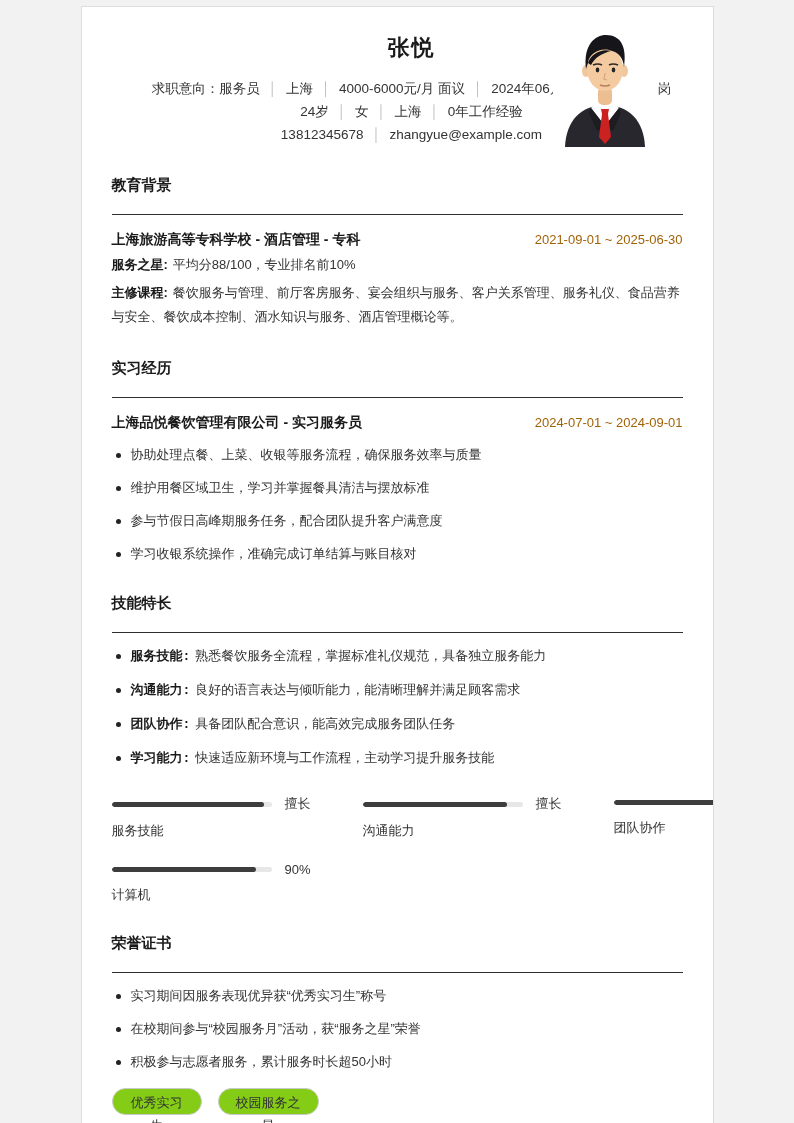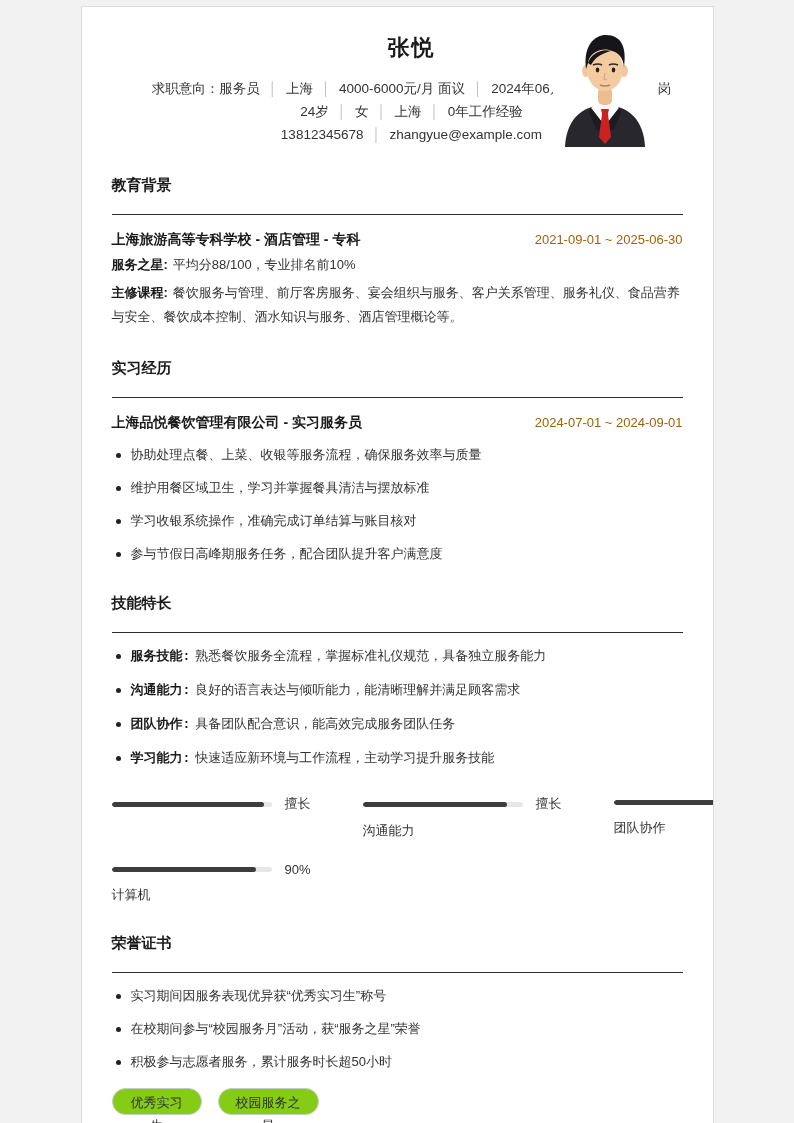--- a/index.html
+++ b/index.html
@@ -134,42 +134,43 @@
 
     <div class="section">
       <div class="section-title">实习经历</div>
       <div class="entry-row">
         <span class="entry-title">上海品悦餐饮管理有限公司 - 实习服务员</span>
         <span class="entry-date">2024-07-01 ~ 2024-09-01</span>
       </div>
       <ul class="bullets">
         <li>协助处理点餐、上菜、收银等服务流程，确保服务效率与质量</li>
         <li>维护用餐区域卫生，学习并掌握餐具清洁与摆放标准</li>
+        <li>参与节假日高峰期服务任务，配合团队提升客户满意度</li>
         <li>学习收银系统操作，准确完成订单结算与账目核对</li>
-        <li>参与节假日高峰期服务任务，配合团队提升客户满意度</li>
       </ul>
     </div>
 
     <div class="section">
       <div class="section-title">技能特长</div>
       <ul class="bullets">
         <li><b>服务技能:</b><span>熟悉餐饮服务全流程，掌握标准礼仪规范，具备独立服务能力</span></li>
         <li><b>沟通能力:</b><span>良好的语言表达与倾听能力，能清晰理解并满足顾客需求</span></li>
         <li><b>团队协作:</b><span>具备团队配合意识，能高效完成服务团队任务</span></li>
         <li><b>学习能力:</b><span>快速适应新环境与工作流程，主动学习提升服务技能</span></li>
       </ul>
 
       <div class="bars-grid">
         <div class="bar-item">
           <div class="bar-line">
             <div class="bar-track">
                 <div class="bar-fill" style="width: 95%;"></div>
               </div>
             <span class="bar-level">擅长</span>
           </div>
+          <div class="bar-name">服务技能</div>
         </div>
         <div class="bar-item">
           <div class="bar-line">
             <div class="bar-track">
                 <div class="bar-fill" style="width: 90%;"></div>
               </div>
             <span class="bar-level">擅长</span>
           </div>
           <div class="bar-name">沟通能力</div>
         </div>

